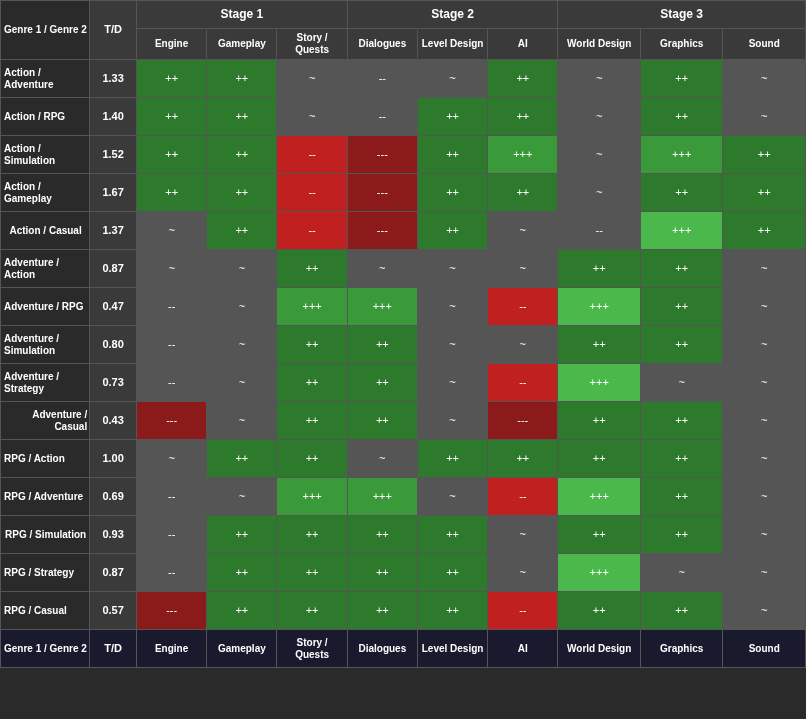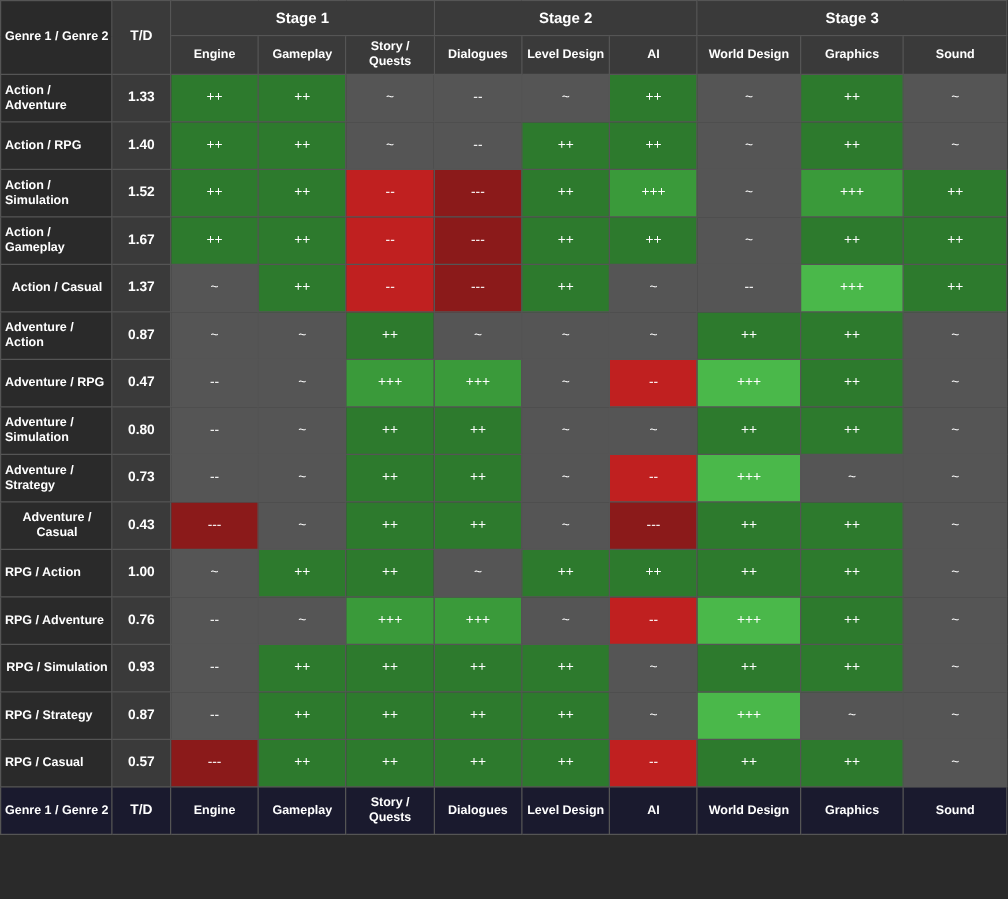--- a/index.html
+++ b/index.html
@@ -213,21 +213,21 @@
         <td style="background-color: rgb(85, 85, 85);">~</td>
         <td style="background-color: rgb(45, 122, 45);">++</td>
         <td style="background-color: rgb(45, 122, 45);">++</td>
         <td style="background-color: rgb(85, 85, 85);">~</td>
         <td style="background-color: rgb(192, 32, 32);">--</td>
         <td style="background-color: rgb(74, 184, 74);">+++</td>
         <td style="background-color: rgb(85, 85, 85);">~</td>
         <td style="background-color: rgb(85, 85, 85);">~</td>
       </tr>
       <tr>
-        <td class="col-genre" style="text-align: center;">Adventure / Casual</td>
+        <td class="col-genre" style="text-align: right;">Adventure / Casual</td>
         <td class="col-td">0.43</td>
         <td style="background-color: rgb(139, 26, 26);">---</td>
         <td style="background-color: rgb(85, 85, 85);">~</td>
         <td style="background-color: rgb(45, 122, 45);">++</td>
         <td style="background-color: rgb(45, 122, 45);">++</td>
         <td style="background-color: rgb(85, 85, 85);">~</td>
         <td style="background-color: rgb(139, 26, 26);">---</td>
         <td style="background-color: rgb(45, 122, 45);">++</td>
         <td style="background-color: rgb(45, 122, 45);">++</td>
         <td style="background-color: rgb(85, 85, 85);">~</td>
@@ -240,21 +240,21 @@
         <td style="background-color: rgb(45, 122, 45);">++</td>
         <td style="background-color: rgb(85, 85, 85);">~</td>
         <td style="background-color: rgb(45, 122, 45);">++</td>
         <td style="background-color: rgb(45, 122, 45);">++</td>
         <td style="background-color: rgb(45, 122, 45);">++</td>
         <td style="background-color: rgb(45, 122, 45);">++</td>
         <td style="background-color: rgb(85, 85, 85);">~</td>
       </tr>
       <tr>
         <td class="col-genre" style="text-align: left;">RPG / Adventure</td>
-        <td class="col-td">0.76</td>
+        <td class="col-td">0.69</td>
         <td style="background-color: rgb(85, 85, 85);">--</td>
         <td style="background-color: rgb(85, 85, 85);">~</td>
         <td style="background-color: rgb(58, 154, 58);">+++</td>
         <td style="background-color: rgb(58, 154, 58);">+++</td>
         <td style="background-color: rgb(85, 85, 85);">~</td>
         <td style="background-color: rgb(192, 32, 32);">--</td>
         <td style="background-color: rgb(74, 184, 74);">+++</td>
         <td style="background-color: rgb(45, 122, 45);">++</td>
         <td style="background-color: rgb(85, 85, 85);">~</td>
       </tr>

